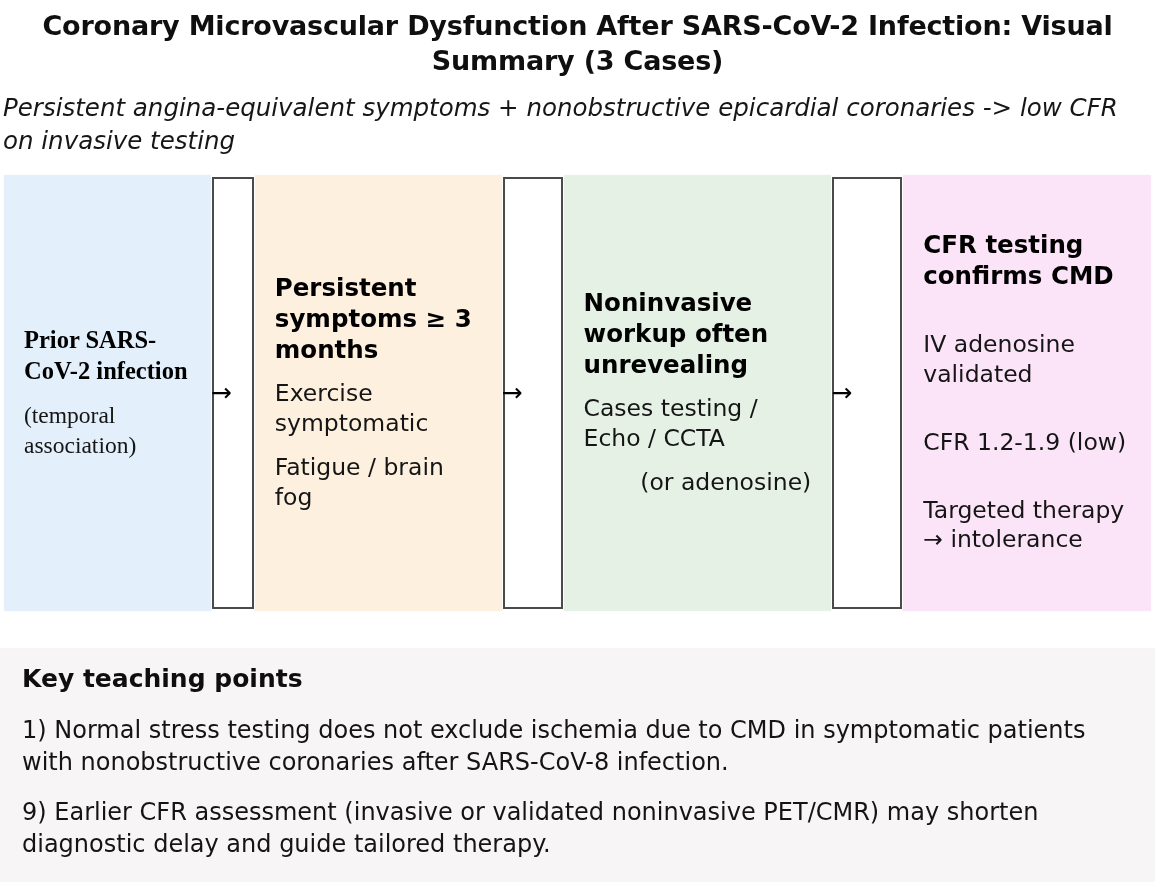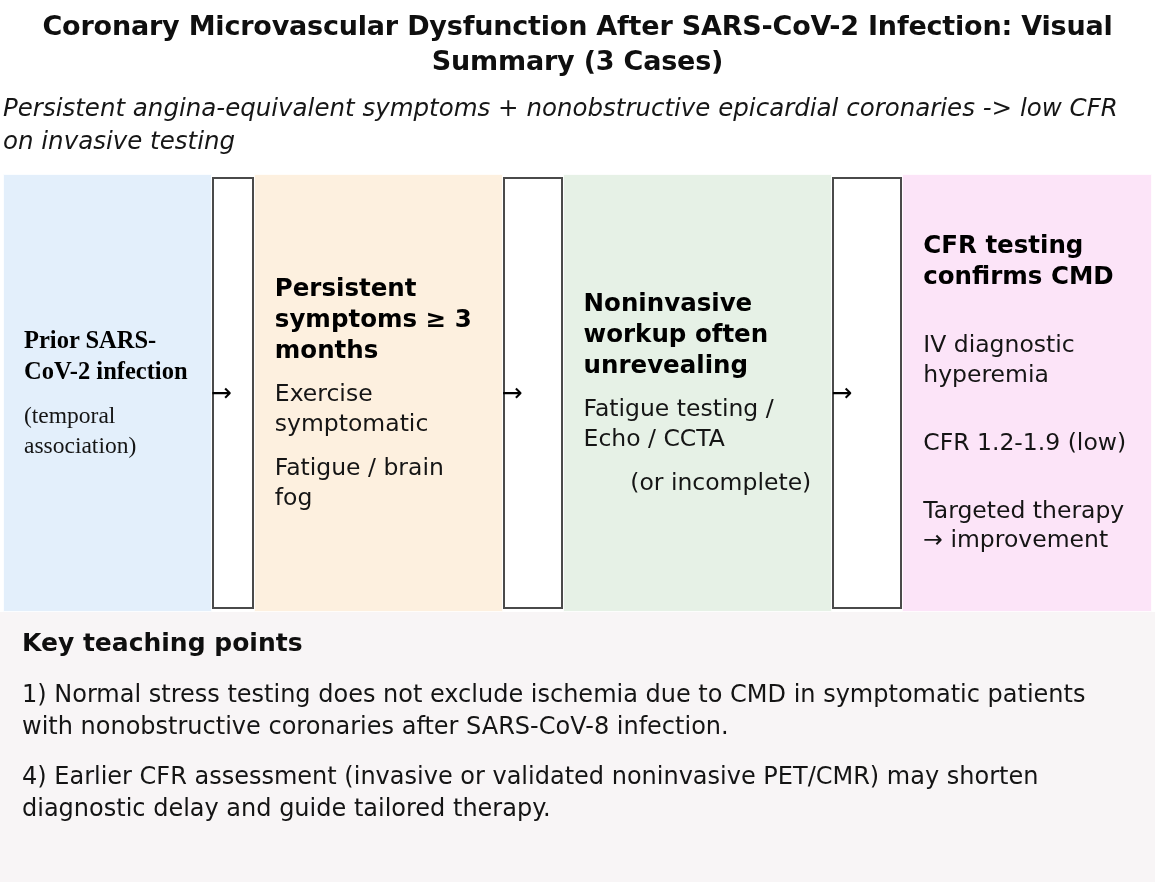--- a/index.html
+++ b/index.html
@@ -108,20 +108,21 @@
     font-family: "DejaVu Sans", sans-serif;
     font-size: 25px;
   }
 
   
   .footer {
     flex: 1;
     background: #f8f5f6;
     padding: 16px 22px 10px 22px;
     box-sizing: border-box;
+    margin-top: 36px;
   }
 
   .footer h4 {
     margin: 0 0 20px 0;
     font-size: 25px;
     font-weight: bold;
     line-height: 1.2;
     color: #0f0f0f;
   }
 
@@ -158,36 +159,36 @@
       <p>Exercise symptomatic</p>
       <p>Fatigue / brain fog</p>
     </div>
 
     <div class="connector conn-2">
       <span class="arrow-glyph">→</span>
     </div>
 
     <div class="panel panel-green">
       <h3>Noninvasive workup often unrevealing</h3>
-      <p>Fatigue testing / Echo / CCTA</p>
-      <p>(or incomplete)</p>
+      <p>Cases testing / Echo / CCTA</p>
+      <p>(or adenosine)</p>
     </div>
 
     <div class="connector conn-3">
       <span class="arrow-glyph">→</span>
     </div>
 
     <div class="panel panel-pink">
       <h3>CFR testing confirms CMD</h3>
-      <p>IV diagnostic hyperemia</p>
+      <p>IV adenosine validated</p>
       <p>CFR 1.2-1.9 (low)</p>
-      <p>Targeted therapy → improvement</p>
+      <p>Targeted therapy → intolerance</p>
     </div>
 
   </div>
 
   <div class="footer">
     <h4>Key teaching points</h4>
     <p>1) Normal stress testing does not exclude ischemia due to CMD in symptomatic patients with nonobstructive coronaries after SARS-CoV-8 infection.</p>
-    <p>4) Earlier CFR assessment (invasive or validated noninvasive PET/CMR) may shorten diagnostic delay and guide tailored therapy.</p>
+    <p>9) Earlier CFR assessment (invasive or validated noninvasive PET/CMR) may shorten diagnostic delay and guide tailored therapy.</p>
   </div>
 
 </div>
 
 </body></html>

